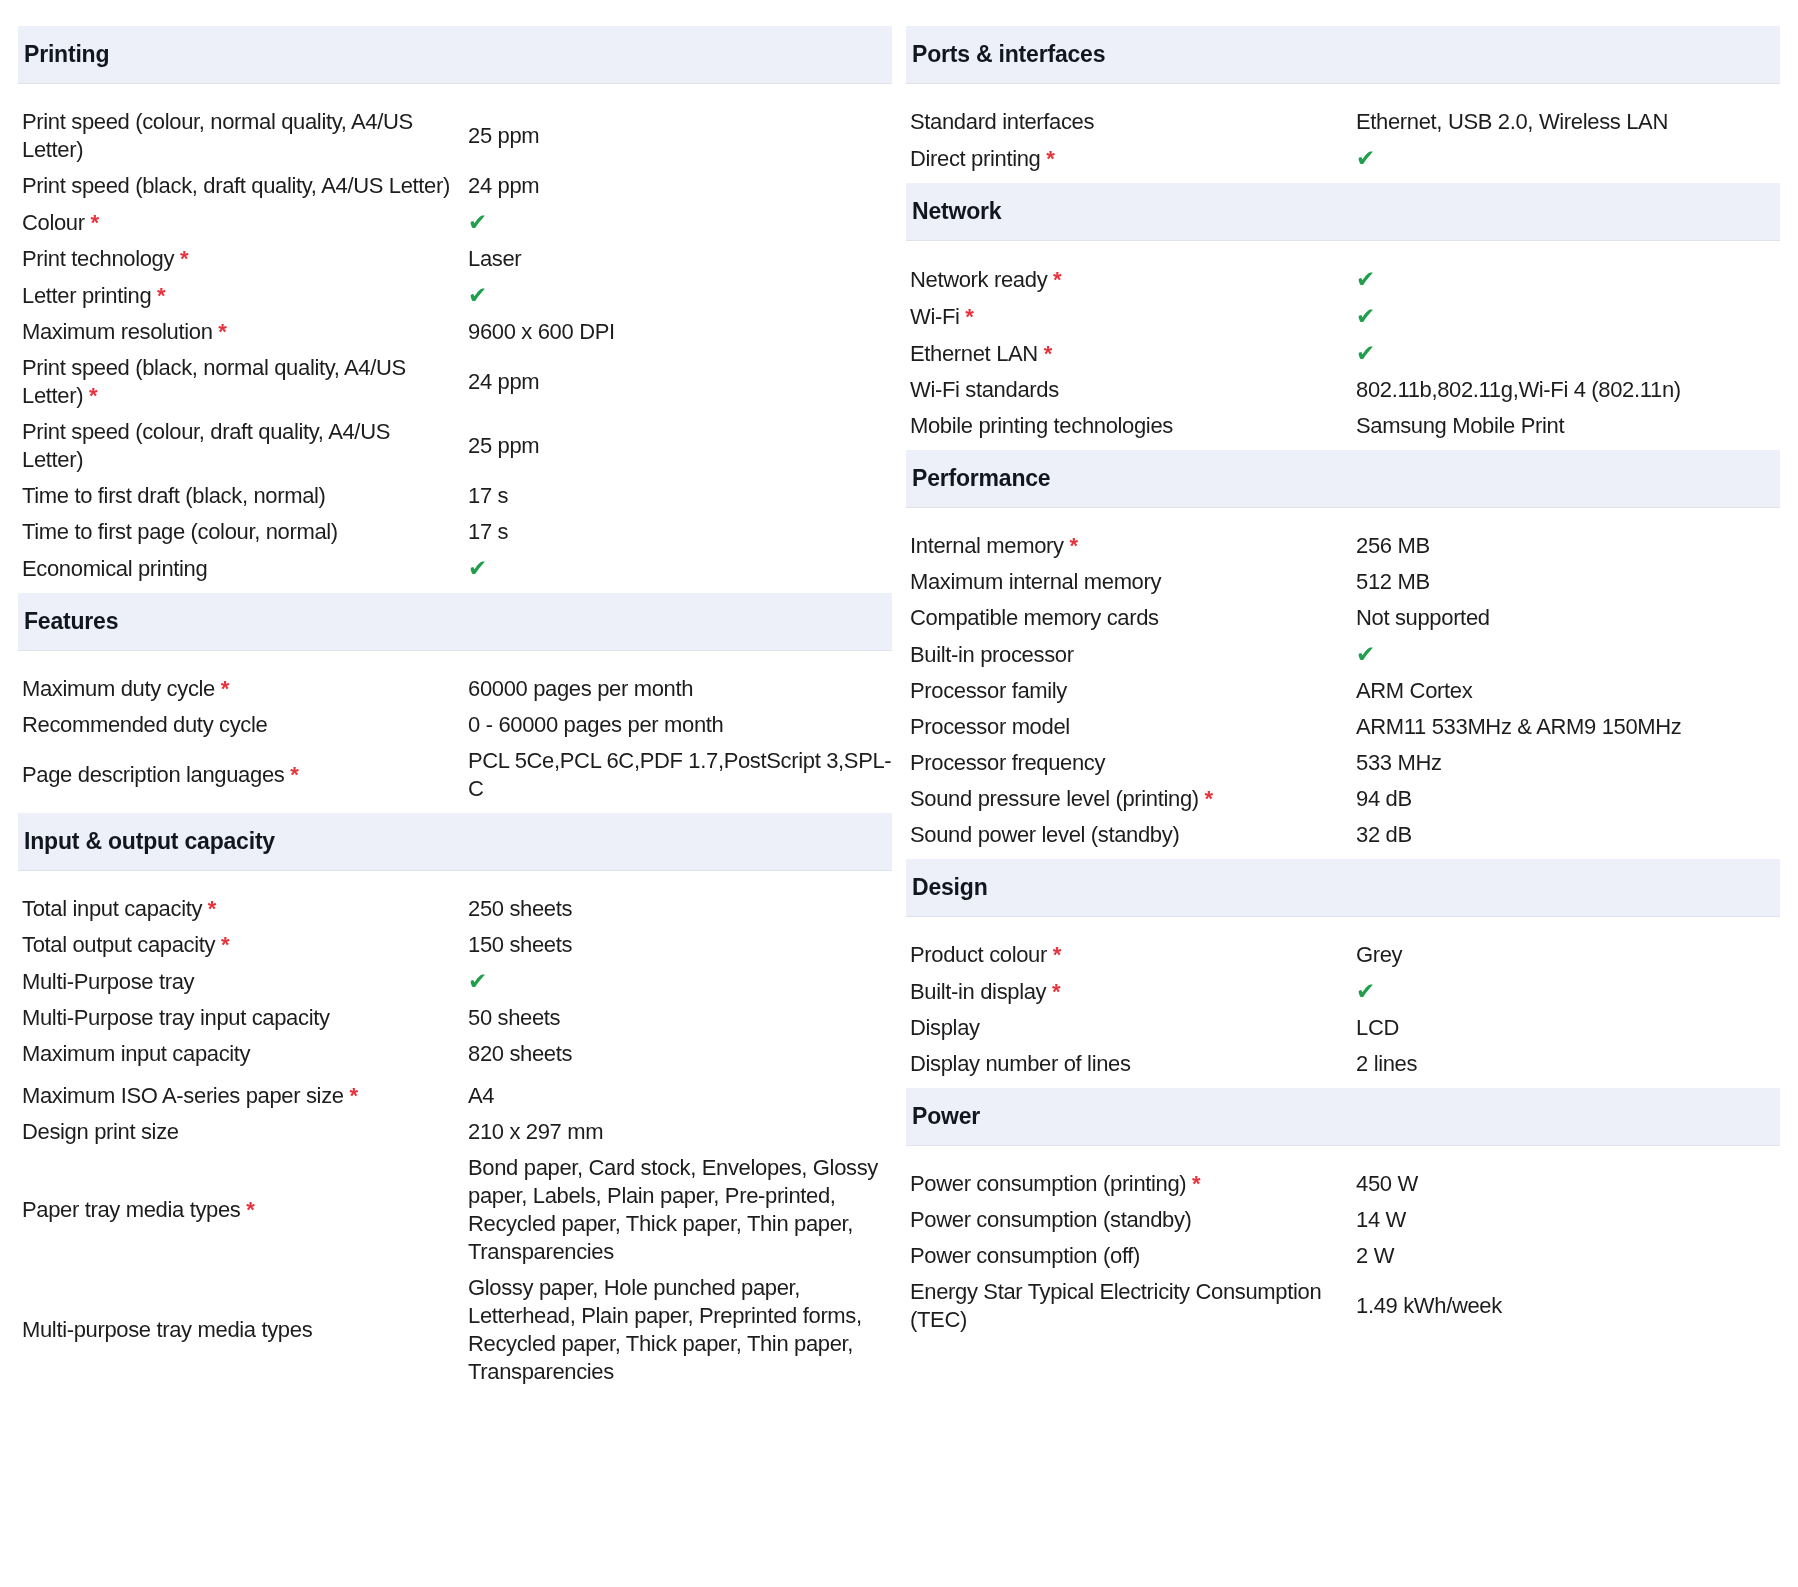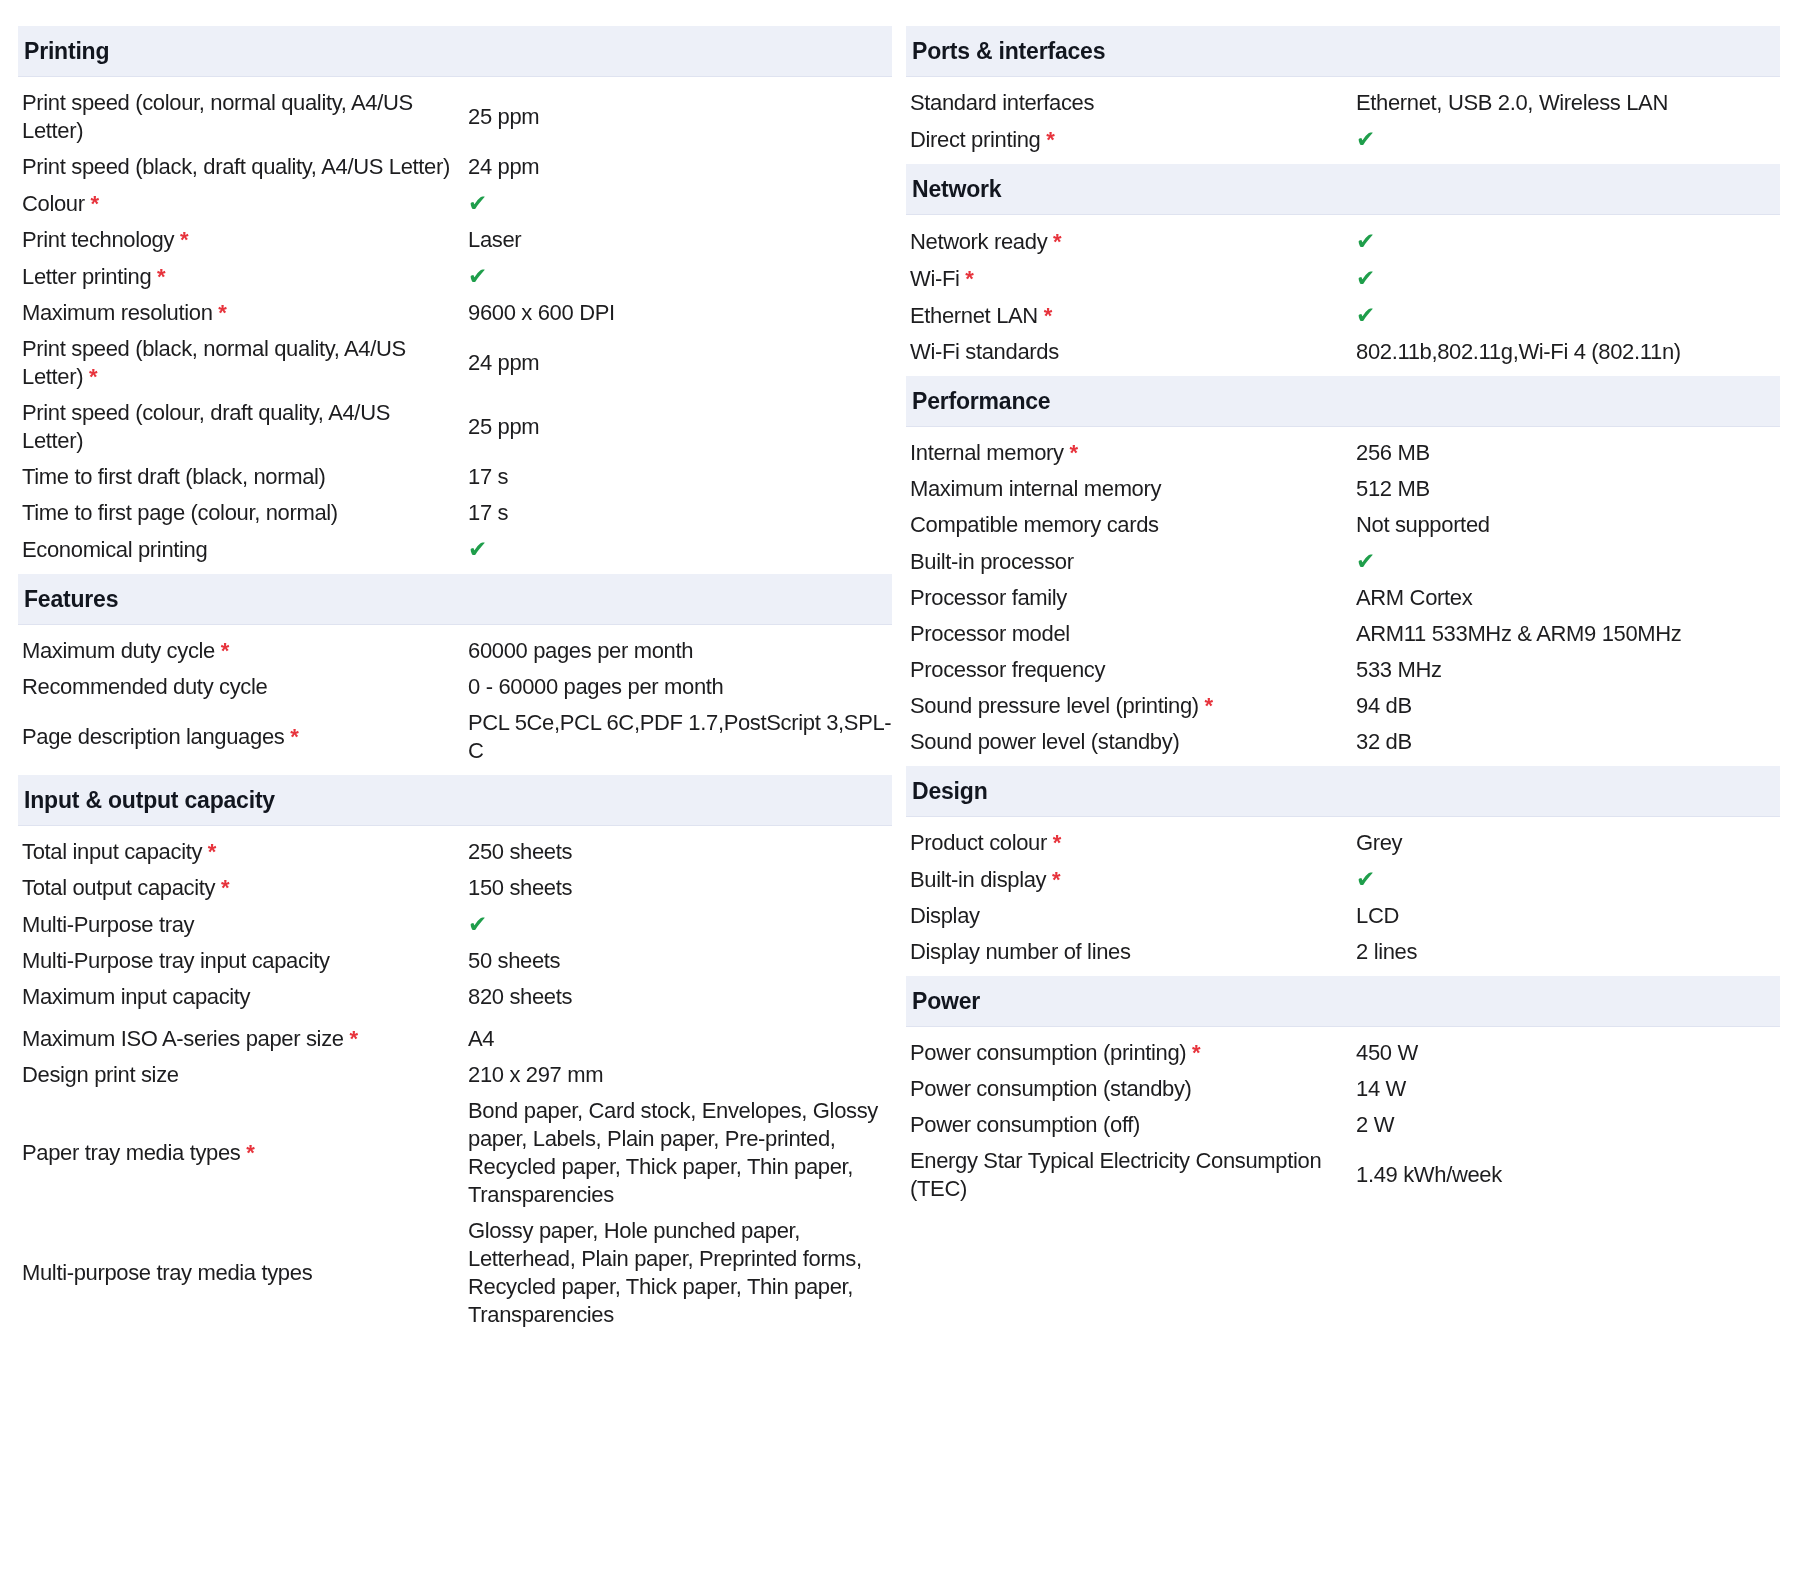--- a/index.html
+++ b/index.html
@@ -25,24 +25,24 @@
     padding: 26px 18px 60px 18px;
     display: grid;
     grid-template-columns: 1fr 1fr;
     column-gap: 14px;
     align-content: start;
     align-items: start;
   }
   .col { display: block; }
   .spec-section { margin-bottom: 6px; }
   .section-header {
-    margin: 0 0 8px 0;
+    margin: 0 0 20px 0;
     background: var(--header-bg);
     border-bottom: 1px solid var(--header-border);
-    height: 51px;
+    height: 58px;
     display: flex;
     align-items: center;
     padding: 0 8px 0 6px;
     font-size: 23px;
     font-weight: bold;
     letter-spacing: -0.2px;
     color: var(--header-text);
   }
   .rows { padding: 0; }
   .spec-row {
@@ -241,20 +241,24 @@
   <div class="spec-row">
     <div class="spec-label"><span>Ethernet LAN</span><span class="required-asterisk"> *</span></div>
     <div class="spec-value"><span class="check">✔</span></div>
   </div>
 
   <div class="spec-row">
     <div class="spec-label"><span>Wi-Fi standards</span><span class="required-asterisk"></span></div>
     <div class="spec-value">802.11b,802.11g,Wi-Fi 4 (802.11n)</div>
   </div>
 
+  <div class="spec-row">
+    <div class="spec-label"><span>Mobile printing technologies</span><span class="required-asterisk"></span></div>
+    <div class="spec-value">Samsung Mobile Print</div>
+  </div>
 </div>
   </section>
 
   <section class="spec-section">
     <h2 class="section-header">Performance</h2>
     <div class="rows">
   <div class="spec-row">
     <div class="spec-label"><span>Internal memory</span><span class="required-asterisk"> *</span></div>
     <div class="spec-value">256 MB</div>
   </div>

